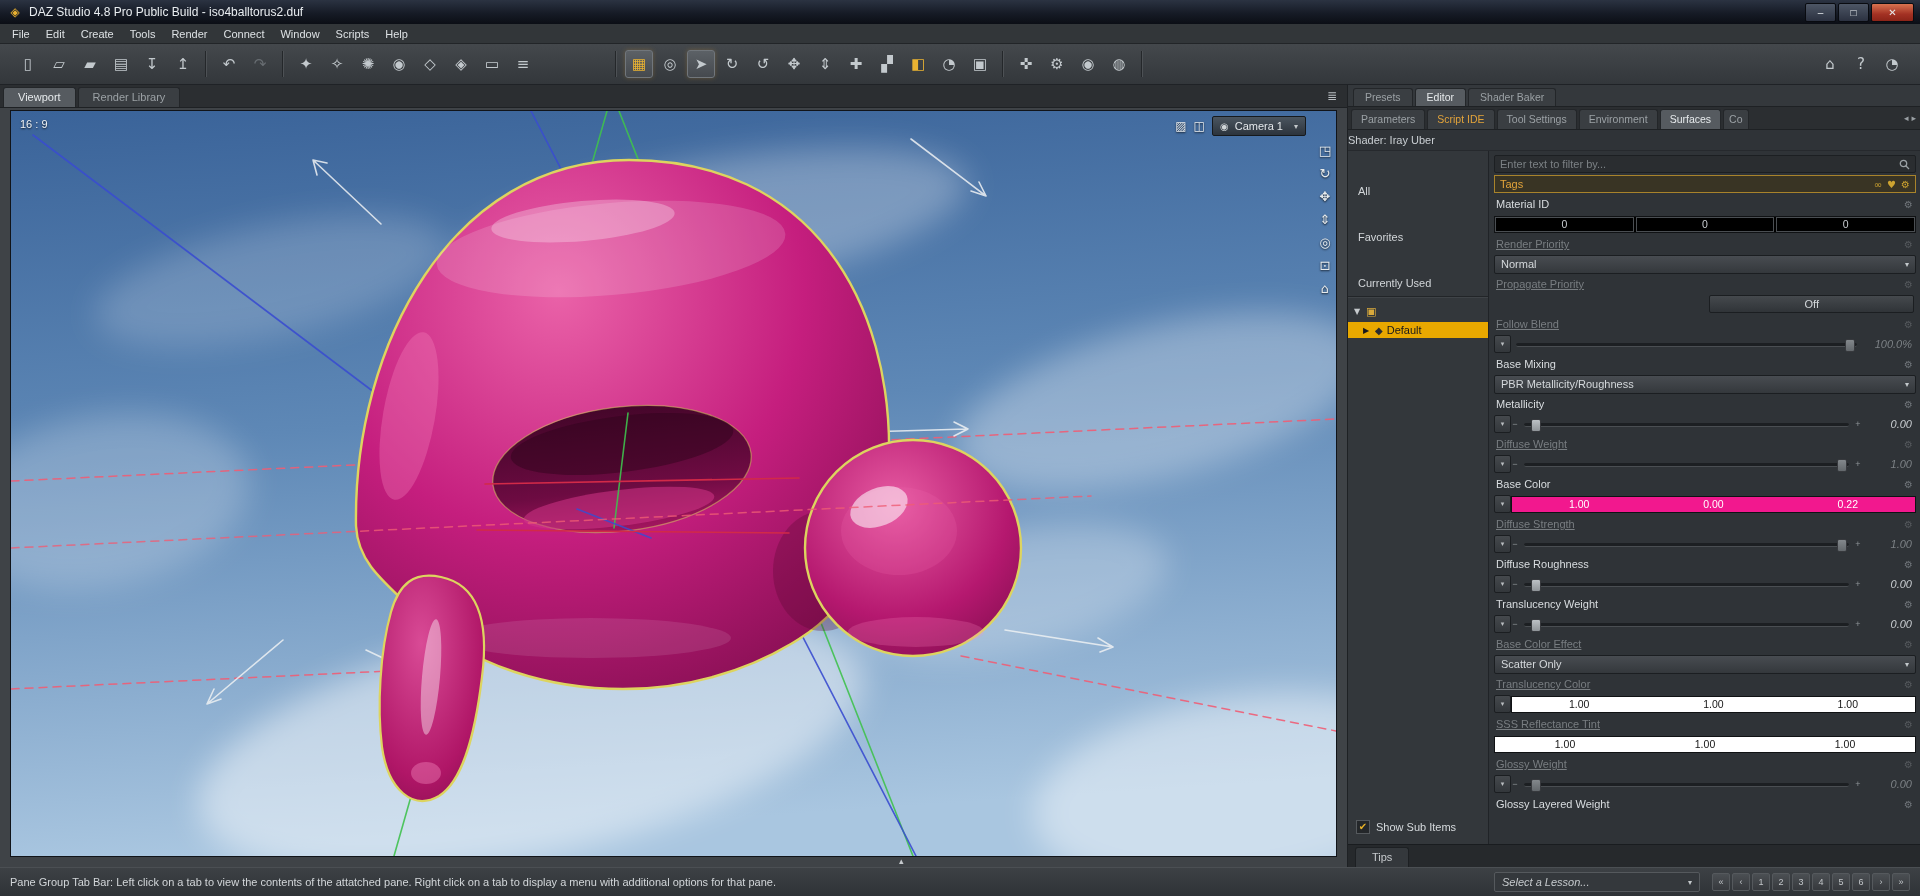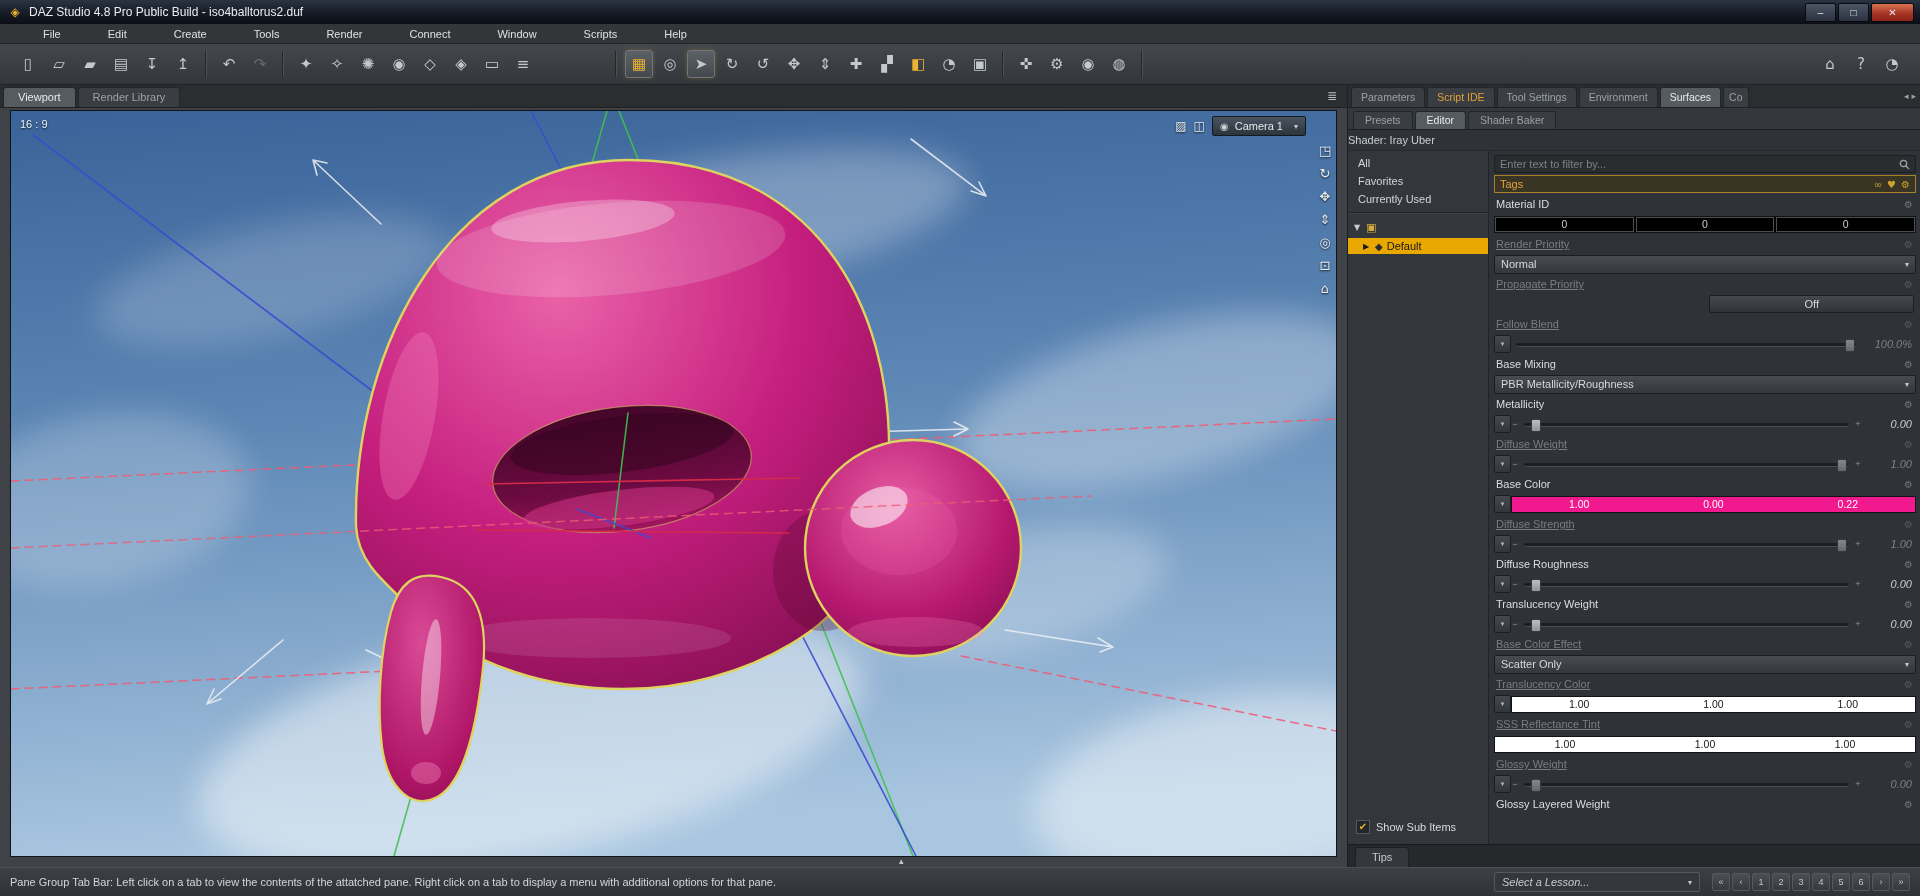--- a/index.html
+++ b/index.html
@@ -14,21 +14,21 @@
   .app-icon{width:16px;text-align:center;color:#e8b030;margin:0 6px 0 3px;font-size:12px;}
   #title-text{flex:1;white-space:nowrap;overflow:hidden;}
   .win-btns{display:flex;gap:2px;margin-right:2px;}
   .win-btn{width:29px;height:17px;border:1px solid #090b10;border-radius:2px;display:flex;align-items:center;
            justify-content:center;font-size:10px;color:#e6eaed;background:linear-gradient(#4d5665,#2b3140);}
   .win-btn.close{width:41px;background:linear-gradient(#d87350,#a33123 60%,#8c2418);}
 
   
   #menubar{height:19px;background:#323639;border-bottom:1px solid #222528;display:flex;align-items:center;
            padding-left:4px;flex:none;}
-  .menu-item{padding:2px 8px;color:#dde1e4;cursor:default;margin-left:31px;}
+  .menu-item{padding:2px 8px;color:#dde1e4;cursor:default;}
 
   
   #toolbar{height:40px;background:linear-gradient(#44484c,#33373b);border-bottom:1px solid #1f2226;display:flex;
            align-items:center;padding:0 8px;flex:none;}
   .tb-group{display:flex;align-items:center;gap:3px;padding:0 6px;}
   .tb-sep{width:1px;height:26px;background:#24272a;border-right:1px solid #4d5155;margin:0 2px;flex:none;}
   .tb-spacer{width:70px;flex:none;}
   .tb-icon{width:26px;height:26px;display:flex;align-items:center;justify-content:center;font-size:15px;
            color:#c3c9cd;border:1px solid transparent;border-radius:3px;cursor:default;}
   .tb-icon.active{background:linear-gradient(#5c6166,#45494e);border-color:#71767b;box-shadow:0 0 5px rgba(232,164,50,.25);}
@@ -70,21 +70,21 @@
   #right-panel{flex:1;background:#2f3337;border-left:1px solid #1e2124;display:flex;flex-direction:column;min-width:0;}
   #rp-subtabs{height:21px;background:#34383c;border-bottom:1px solid #1e2124;display:flex;align-items:flex-end;
               padding-left:5px;flex:none;}
   .sub-tab{height:17px;line-height:17px;padding:0 11px;margin-right:2px;border-radius:3px 3px 0 0;background:#3a3e42;
            color:#9ba1a5;border:1px solid #232629;border-bottom:none;font-size:10.5px;}
   .sub-tab.active{background:#565b60;color:#e6eaec;}
   #shader-line{height:20px;line-height:20px;color:#c9ced2;border-bottom:1px solid #26292d;flex:none;}
   #rp-content{flex:1;display:flex;min-height:0;}
   #rp-list{width:140px;flex:none;background:#33373b;border-right:1px solid #202327;display:flex;flex-direction:column;
            padding-top:3px;}
-  .list-item{padding:3px 10px;color:#d2d6d9;}
+  .list-item{padding:3px 10px;color:#d2d6d9;margin-top:28px;}
   .list-sep{height:1px;background:#222528;border-bottom:1px solid #3f4347;margin:4px 0;}
   .tree-root{display:flex;align-items:center;gap:4px;padding:3px 4px;}
   .tree-expand{font-size:8px;color:#c6cacd;width:10px;text-align:center;}
   .tree-glyph{color:#d8a93c;font-size:11px;}
   .tree-glyph-dark{color:#2a2c30;font-size:10px;}
   .tree-child{display:flex;align-items:center;gap:4px;padding:2px 4px 2px 13px;background:#e8a800;color:#17181c;margin-top:1px;}
   .tree-child .tree-expand{color:#17181c;}
   #show-sub{margin-top:auto;display:flex;align-items:center;gap:6px;padding:4px 8px 10px;}
   .checkbox{width:12px;height:12px;background:#24272a;border:1px solid #55595d;color:#e8b228;font-size:10px;
             line-height:12px;text-align:center;flex:none;}
@@ -346,36 +346,36 @@
             <span class="vp-side-icon ico">⌂</span>
           </div>
       </div>
 
       <div id="doc-gap">
         <span class="splitter-arrow ico">▴</span>
       </div>
     </div>
 
     <div id="right-panel">
+      <div id="rp-subtabs">
+          <div class="sub-tab">Presets</div>
+          <div class="sub-tab active">Editor</div>
+          <div class="sub-tab">Shader Baker</div>
+        </div>
       <div id="rp-tabs">
           <div class="tab rp-tab">Parameters</div>
           <div class="tab rp-tab orange">Script IDE</div>
           <div class="tab rp-tab">Tool Settings</div>
           <div class="tab rp-tab">Environment</div>
           <div class="tab rp-tab active">Surfaces</div>
           <div class="tab rp-tab cut">Co</div>
           <div class="rp-scroll">
             <span class="ico">◂</span>
             <span class="ico">▸</span>
           </div>
-        </div>
-      <div id="rp-subtabs">
-          <div class="sub-tab">Presets</div>
-          <div class="sub-tab active">Editor</div>
-          <div class="sub-tab">Shader Baker</div>
         </div>
       <div id="shader-line">Shader: Iray Uber</div>
       <div id="rp-content">
         <div id="rp-list">
             <div class="list-item">All</div>
             <div class="list-item">Favorites</div>
             <div class="list-item">Currently Used</div>
             <div class="list-sep"></div>
             <div class="tree-root">
               <span class="tree-expand ico">▼</span>

